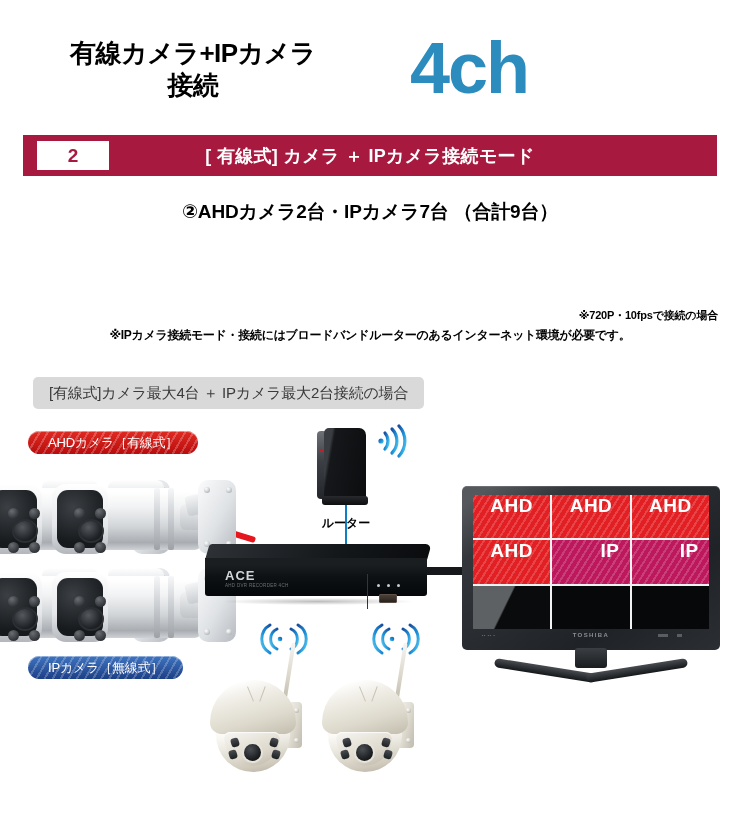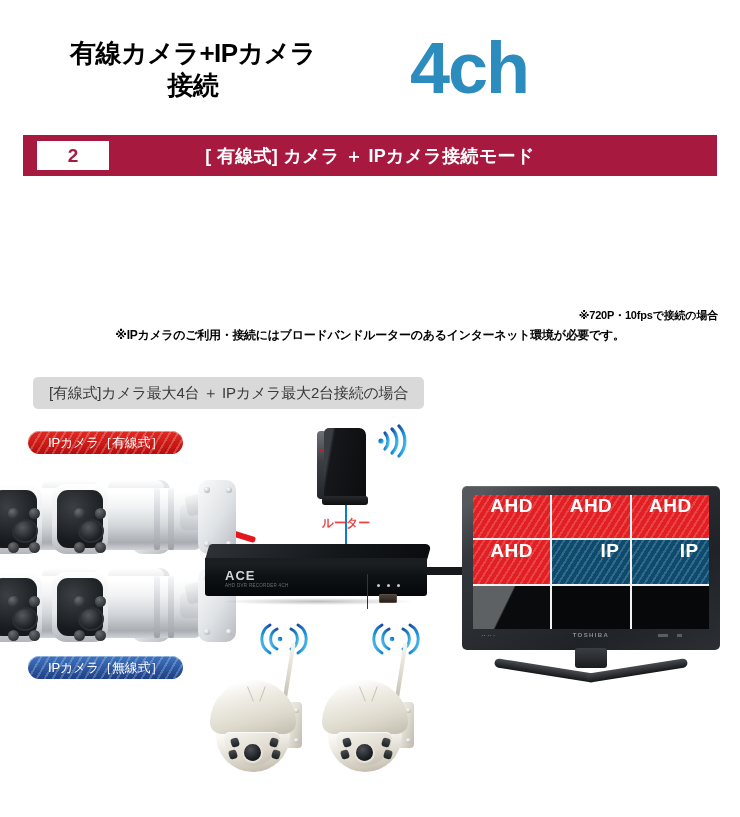--- a/index.html
+++ b/index.html
@@ -220,21 +220,21 @@
     position:absolute; left:2px; top:18px; width:9px; height:3px;
     background:#c0202a;
   }
   .router .base {
     position:absolute; left:6px; top:68px; width:46px; height:9px;
     background:linear-gradient(#27292c,#0d0f11);
     border-radius:3px;
   }
   .router-label {
     position:absolute; left:306px; top:515px; width:80px;
-    text-align:center; font-size:12px; font-weight:bold; color:#ef4444;
+    text-align:center; font-size:12px; font-weight:bold; color:#000000;
   }
 
   
   .wifi { position:absolute; }
   .wifi svg { display:block; }
   .wifi-router { left:376px; top:424px; }
   .wifi-dome-a { left:256px; top:622px; }
   .wifi-dome-b { left:368px; top:622px; }
 
   
@@ -336,21 +336,21 @@
     letter-spacing:.5px;
     position:relative; overflow:hidden;
   }
   .cell::before {
     content:""; position:absolute; inset:0;
     background-image:repeating-linear-gradient(
       -58deg, rgba(255,255,255,.17) 0 2px, rgba(255,255,255,0) 2px 6px);
   }
   .cell span { position:relative; z-index:2; }
   .cell.red  { background:#e21f22; }
-  .cell.blue { background:#0c4a6e;padding-left:38px; }
+  .cell.blue { background:#be185d;padding-left:38px; }
   .cell.off  { background:#070809; }
   .cell.off::before { background-image:none; }
   .cell.off.glare {
     background:linear-gradient(116deg,#5e6164 0 42%, #0a0b0d 44%);
   }
 
   
   .dome { position:absolute; width:108px; height:108px; }
   .dome-a { left:206px; top:676px; }
   .dome-b { left:318px; top:676px; }
@@ -423,29 +423,30 @@
   </div>
   <div class="title-ch">4ch</div>
 </div>
 
 <div class="header-bar">
   <div class="header-title">[ 有線式] カメラ ＋ IPカメラ接続モード</div>
   <div class="header-num">2</div>
 </div>
 
 <div class="body-block">
+  <div class="bline">②AHDカメラ2台・IPカメラ7台 （合計9台）</div>
 </div>
 
 <div class="note-right">※720P・10fpsで接続の場合</div>
-<div class="note-wide">※IPカメラのご利用・接続にはブロードバンドルーターのあるインターネット環境が必要です。</div>
+<div class="note-wide">※IPカメラ接続モード・接続にはブロードバンドルーターのあるインターネット環境が必要です。</div>
 
 <div class="gray-caption">[有線式]カメラ最大4台 ＋ IPカメラ最大2台接続の場合</div>
 
 <div class="pill pill-ahd">
-  <span>IPカメラ［有線式］</span>
+  <span>AHDカメラ［有線式］</span>
 </div>
 <div class="pill pill-ip">
   <span>IPカメラ［無線式］</span>
 </div>
 
 <div class="cable cable-top"></div>
 <div class="cable cable-bottom"></div>
 <div class="cable-dvr-mon"></div>
 <div class="cable-router"></div>
 <div class="cable-router-h"></div>

